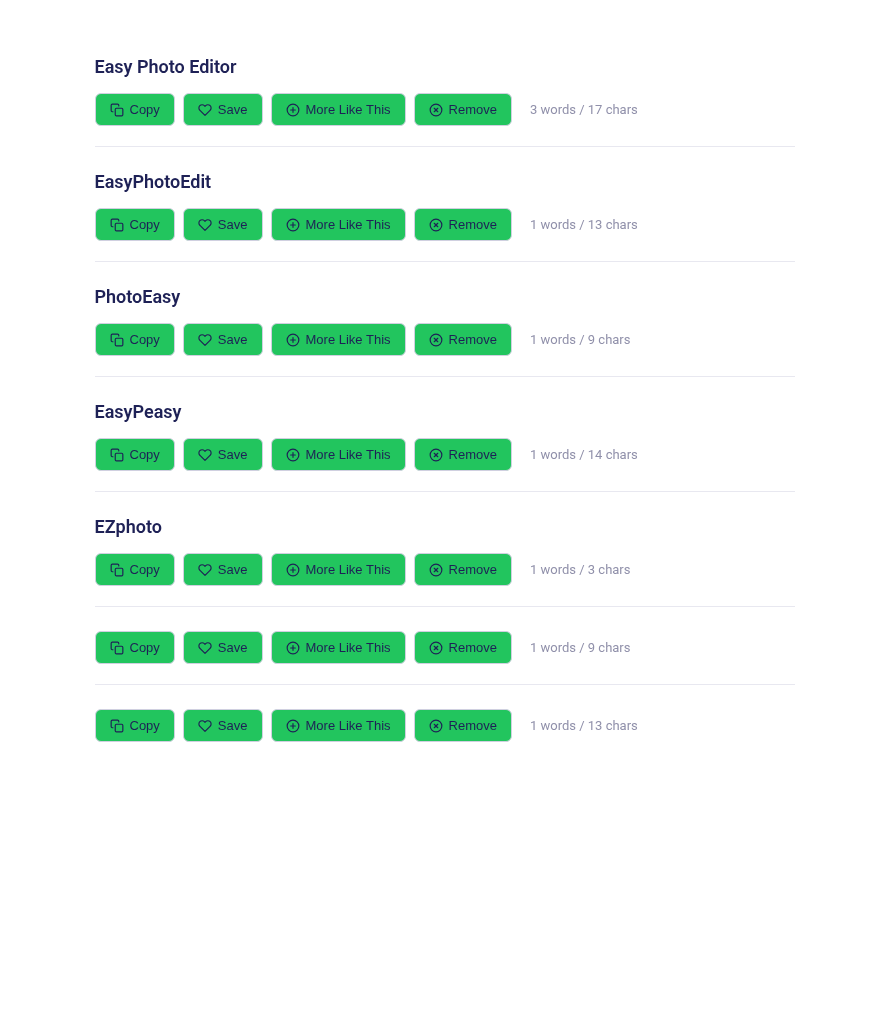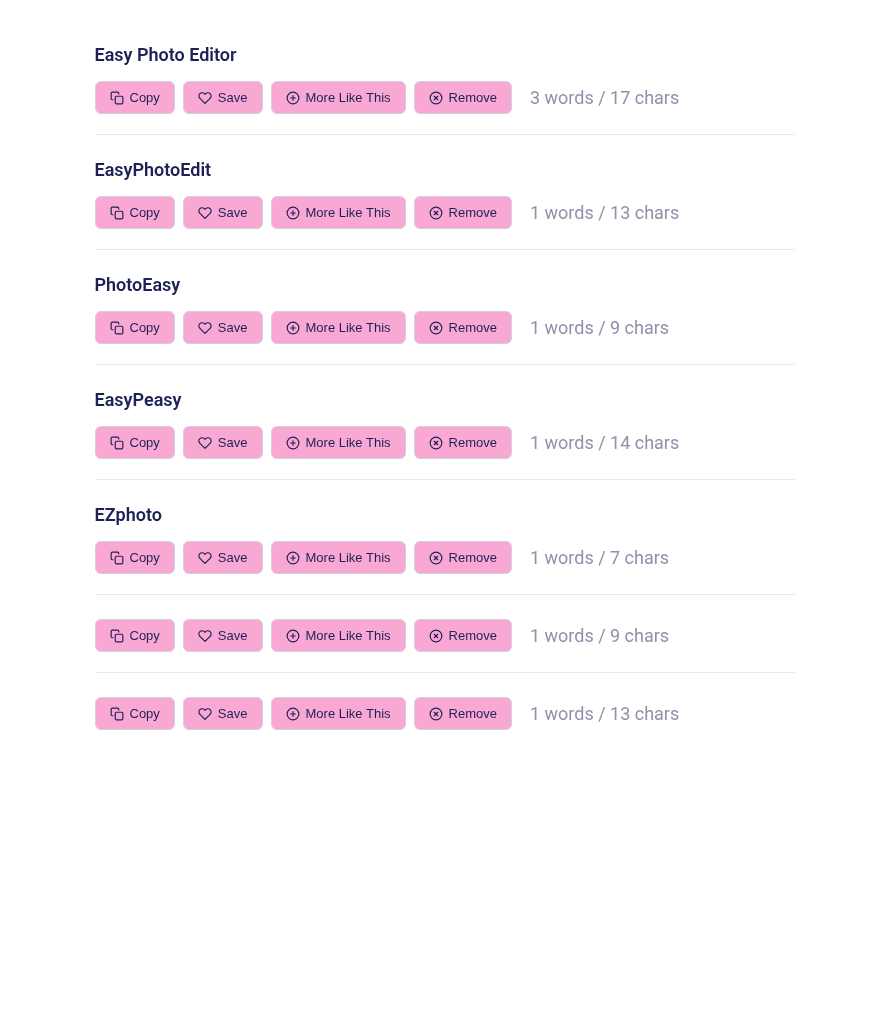--- a/index.html
+++ b/index.html
@@ -11,21 +11,21 @@
     body {
       font-family: -apple-system, BlinkMacSystemFont, 'Segoe UI', Roboto, sans-serif;
       background: #ffffff;
       color: #1e2156;
       min-height: 1024px;
       width: 889px;
     }
 
     .container {
       max-width: 760px;
-      margin: 4px auto;
+      margin: 16px auto;
       padding: 16px 30px;
     }
 
     .item-card {
       padding: 24px 0 20px 0;
       border-bottom: 1px solid #e8e8f0;
     }
 
     .item-card:last-child {
       border-bottom: none;
@@ -44,35 +44,35 @@
       gap: 8px;
     }
 
     .action-btn {
       display: inline-flex;
       align-items: center;
       gap: 6px;
       padding: 8px 14px;
       border: 1px solid #d0d0e0;
       border-radius: 6px;
-      background: #f9a8d4;
+      background: #22c55e;
       color: #1e2156;
       font-size: 13px;
       font-weight: 500;
       cursor: pointer;
       transition: background 0.15s;
     }
 
     .action-btn svg {
       flex-shrink: 0;
     }
 
     .word-count {
       margin-left: 10px;
-      font-size: 18px;
+      font-size: 13px;
       color: #9090aa;
       white-space: nowrap;
     }
   </style>
 </head>
 <body>
 
 <div class="container">
   <div id="items-list">
       <div class="item-card">
@@ -240,21 +240,21 @@
           <span>More Like This</span>
         </button>
         <button class="action-btn">
           <svg width="14" height="14" viewBox="0 0 24 24" fill="none" stroke="#1e2156" stroke-width="2" stroke-linecap="round" stroke-linejoin="round">
             <circle cx="12" cy="12" r="10"></circle>
             <line x1="15" y1="9" x2="9" y2="15"></line>
             <line x1="9" y1="9" x2="15" y2="15"></line>
           </svg>
           <span>Remove</span>
         </button>
-        <span class="word-count">1 words / 7 chars</span>
+        <span class="word-count">1 words / 3 chars</span>
       </div>
     </div>
       <div class="item-card">
       <div class="item-actions">
         <button class="action-btn">
           <svg width="14" height="14" viewBox="0 0 24 24" fill="none" stroke="#1e2156" stroke-width="2" stroke-linecap="round" stroke-linejoin="round">
             <rect x="9" y="9" width="13" height="13" rx="2" ry="2"></rect>
             <path d="M5 15H4a2 2 0 0 1-2-2V4a2 2 0 0 1 2-2h9a2 2 0 0 1 2 2v1"></path>
           </svg>
           <span>Copy</span>

